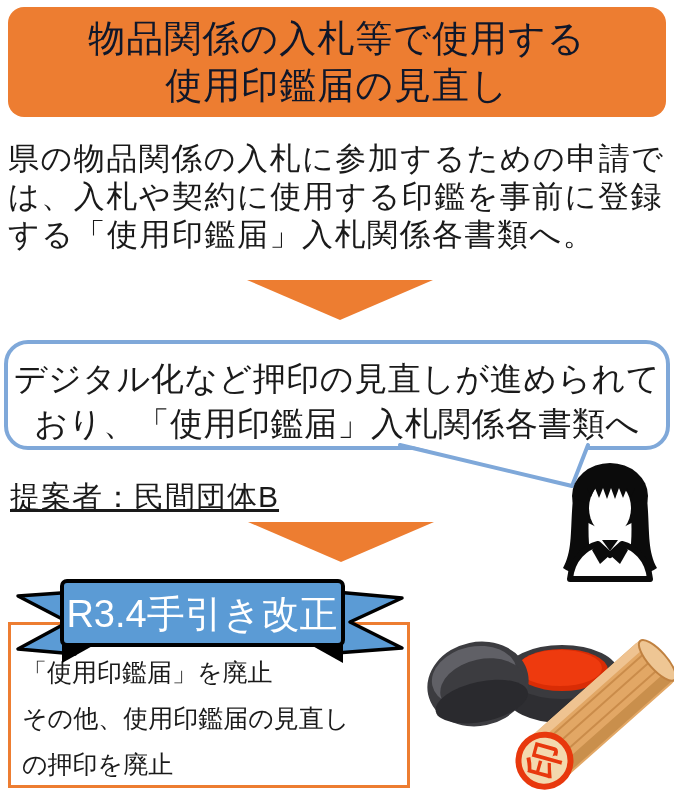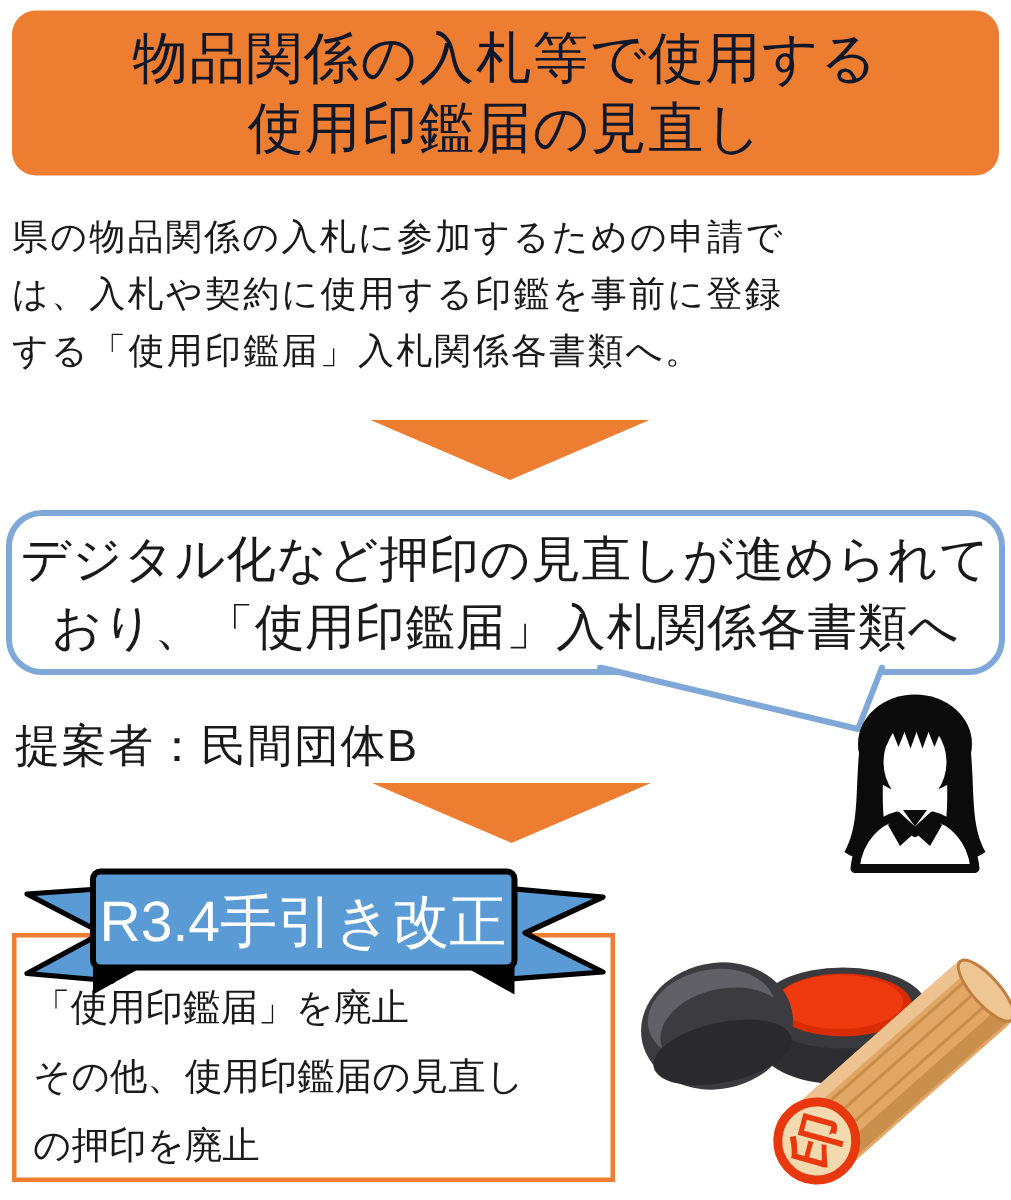--- a/index.html
+++ b/index.html
@@ -13,39 +13,39 @@
   
   .header-box{
     left:8px;top:7px;width:658px;height:110px;background:#ED7D31;
     border-radius:16px;display:flex;flex-direction:column;
     align-items:center;justify-content:center;
   }
   .header-line{font-size:37px;line-height:47px;color:#0f172a;letter-spacing:1px;white-space:nowrap;}
 
   
   .intro{left:8px;top:140px;width:662px;}
-  .intro-line{font-size:24px;line-height:38px;letter-spacing:1.5px;white-space:nowrap;}
+  .intro-line{font-size:31px;line-height:38px;letter-spacing:1.5px;white-space:nowrap;}
 
   
   .down-arrow{
     width:186px;height:40px;background:#ED7D31;
     clip-path:polygon(0 0,100% 0,50% 100%);
   }
   .arrow1{left:247px;top:280px;}
   .arrow2{left:248px;top:522px;}
 
   
   .bubble{
     left:4px;top:340px;width:658px;height:102px;background:#ffffff;
     border:4px solid #7FA8D9;border-radius:24px;
-    display:flex;flex-direction:column;align-items:center;justify-content:center;
+    display:flex;flex-direction:column;align-items:center;justify-content:flex-end;
   }
   .bubble-line{font-size:33px;line-height:45px;letter-spacing:0.5px;white-space:nowrap;}
 
-  .proposer{left:10px;top:477px;font-size:30px;letter-spacing:1px;white-space:nowrap;}
+  .proposer{left:10px;top:477px;font-size:30px;letter-spacing:1px;white-space:nowrap;text-decoration:underline;}
 
   
   .result-box{
     left:8px;top:622px;width:396px;height:160px;background:#ffffff;
     border:3px solid #ED7D31;
   }
   .result-text{left:22px;top:649px;}
   .result-line{font-size:25px;line-height:46px;white-space:nowrap;}
 
   .ribbon-svg{left:12px;top:578px;}

